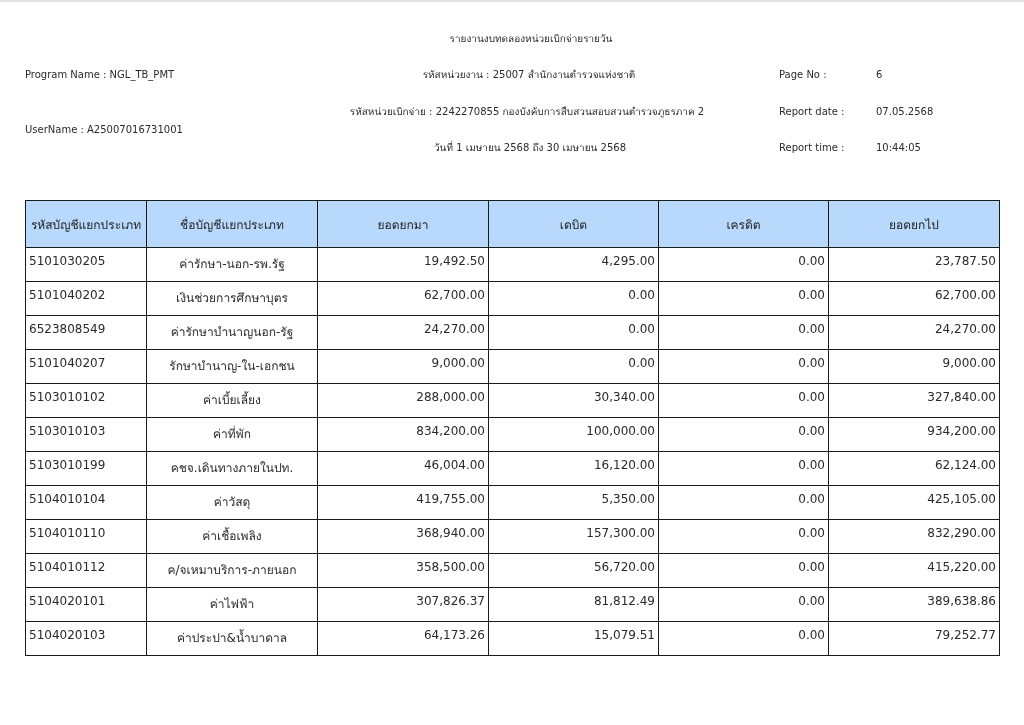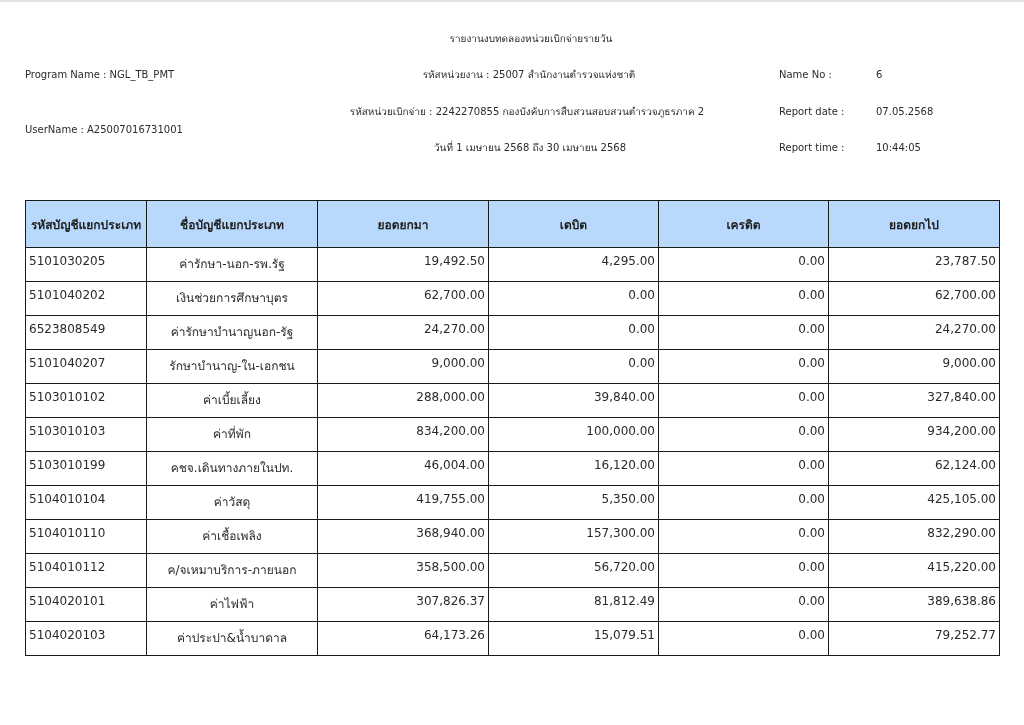--- a/index.html
+++ b/index.html
@@ -40,21 +40,21 @@
     }
     .report-table th, .report-table td {
       border: 1.5px solid #1a1a1a;
       font-size: 12px;
       padding: 0 3px;
       white-space: nowrap;
       overflow: hidden;
     }
     .report-table th {
       background: #b8d8fc;
-      font-weight: bold;
+      font-weight: normal;
       height: 46px;
       text-align: center;
       color: #1e1e1e;
     }
     .report-table td {
       height: 34px;
       vertical-align: top;
       padding-top: 6px;
       box-sizing: border-box;
       color: #2a2a2a;
@@ -65,21 +65,21 @@
   </style>
 </head>
 <body>
 
 <div class="top-edge"></div>
 
 <div class="txt center" style="left:531px; top:31px;">รายงานงบทดลองหน่วยเบิกจ่ายรายวัน</div>
 
 <div class="txt" style="left:25px; top:67px;">Program Name : NGL_TB_PMT</div>
 <div class="txt center" style="left:529px; top:67px;">รหัสหน่วยงาน : 25007 สำนักงานตำรวจแห่งชาติ</div>
-<div class="txt" style="left:779px; top:67px;">Name No :</div>
+<div class="txt" style="left:779px; top:67px;">Page No :</div>
 <div class="txt" style="left:876px; top:67px;">6</div>
 
 <div class="txt" style="left:25px; top:122px;text-align:right;">UserName : A25007016731001</div>
 <div class="txt center" style="left:527px; top:104px;">รหัสหน่วยเบิกจ่าย : 2242270855 กองบังคับการสืบสวนสอบสวนตำรวจภูธรภาค 2</div>
 <div class="txt" style="left:779px; top:104px;">Report date :</div>
 <div class="txt" style="left:876px; top:104px;">07.05.2568</div>
 
 <div class="txt center" style="left:530px; top:140px;">วันที่ 1 เมษายน 2568 ถึง 30 เมษายน 2568</div>
 <div class="txt" style="left:779px; top:140px;">Report time :</div>
 <div class="txt" style="left:876px; top:140px;">10:44:05</div>
@@ -133,21 +133,21 @@
         <td class="name">รักษาบำนาญ-ใน-เอกชน</td>
         <td class="num">9,000.00</td>
         <td class="num">0.00</td>
         <td class="num">0.00</td>
         <td class="num">9,000.00</td>
       </tr>
       <tr>
         <td class="code">5103010102</td>
         <td class="name">ค่าเบี้ยเลี้ยง</td>
         <td class="num">288,000.00</td>
-        <td class="num">39,840.00</td>
+        <td class="num">30,340.00</td>
         <td class="num">0.00</td>
         <td class="num">327,840.00</td>
       </tr>
       <tr>
         <td class="code">5103010103</td>
         <td class="name">ค่าที่พัก</td>
         <td class="num">834,200.00</td>
         <td class="num">100,000.00</td>
         <td class="num">0.00</td>
         <td class="num">934,200.00</td>

